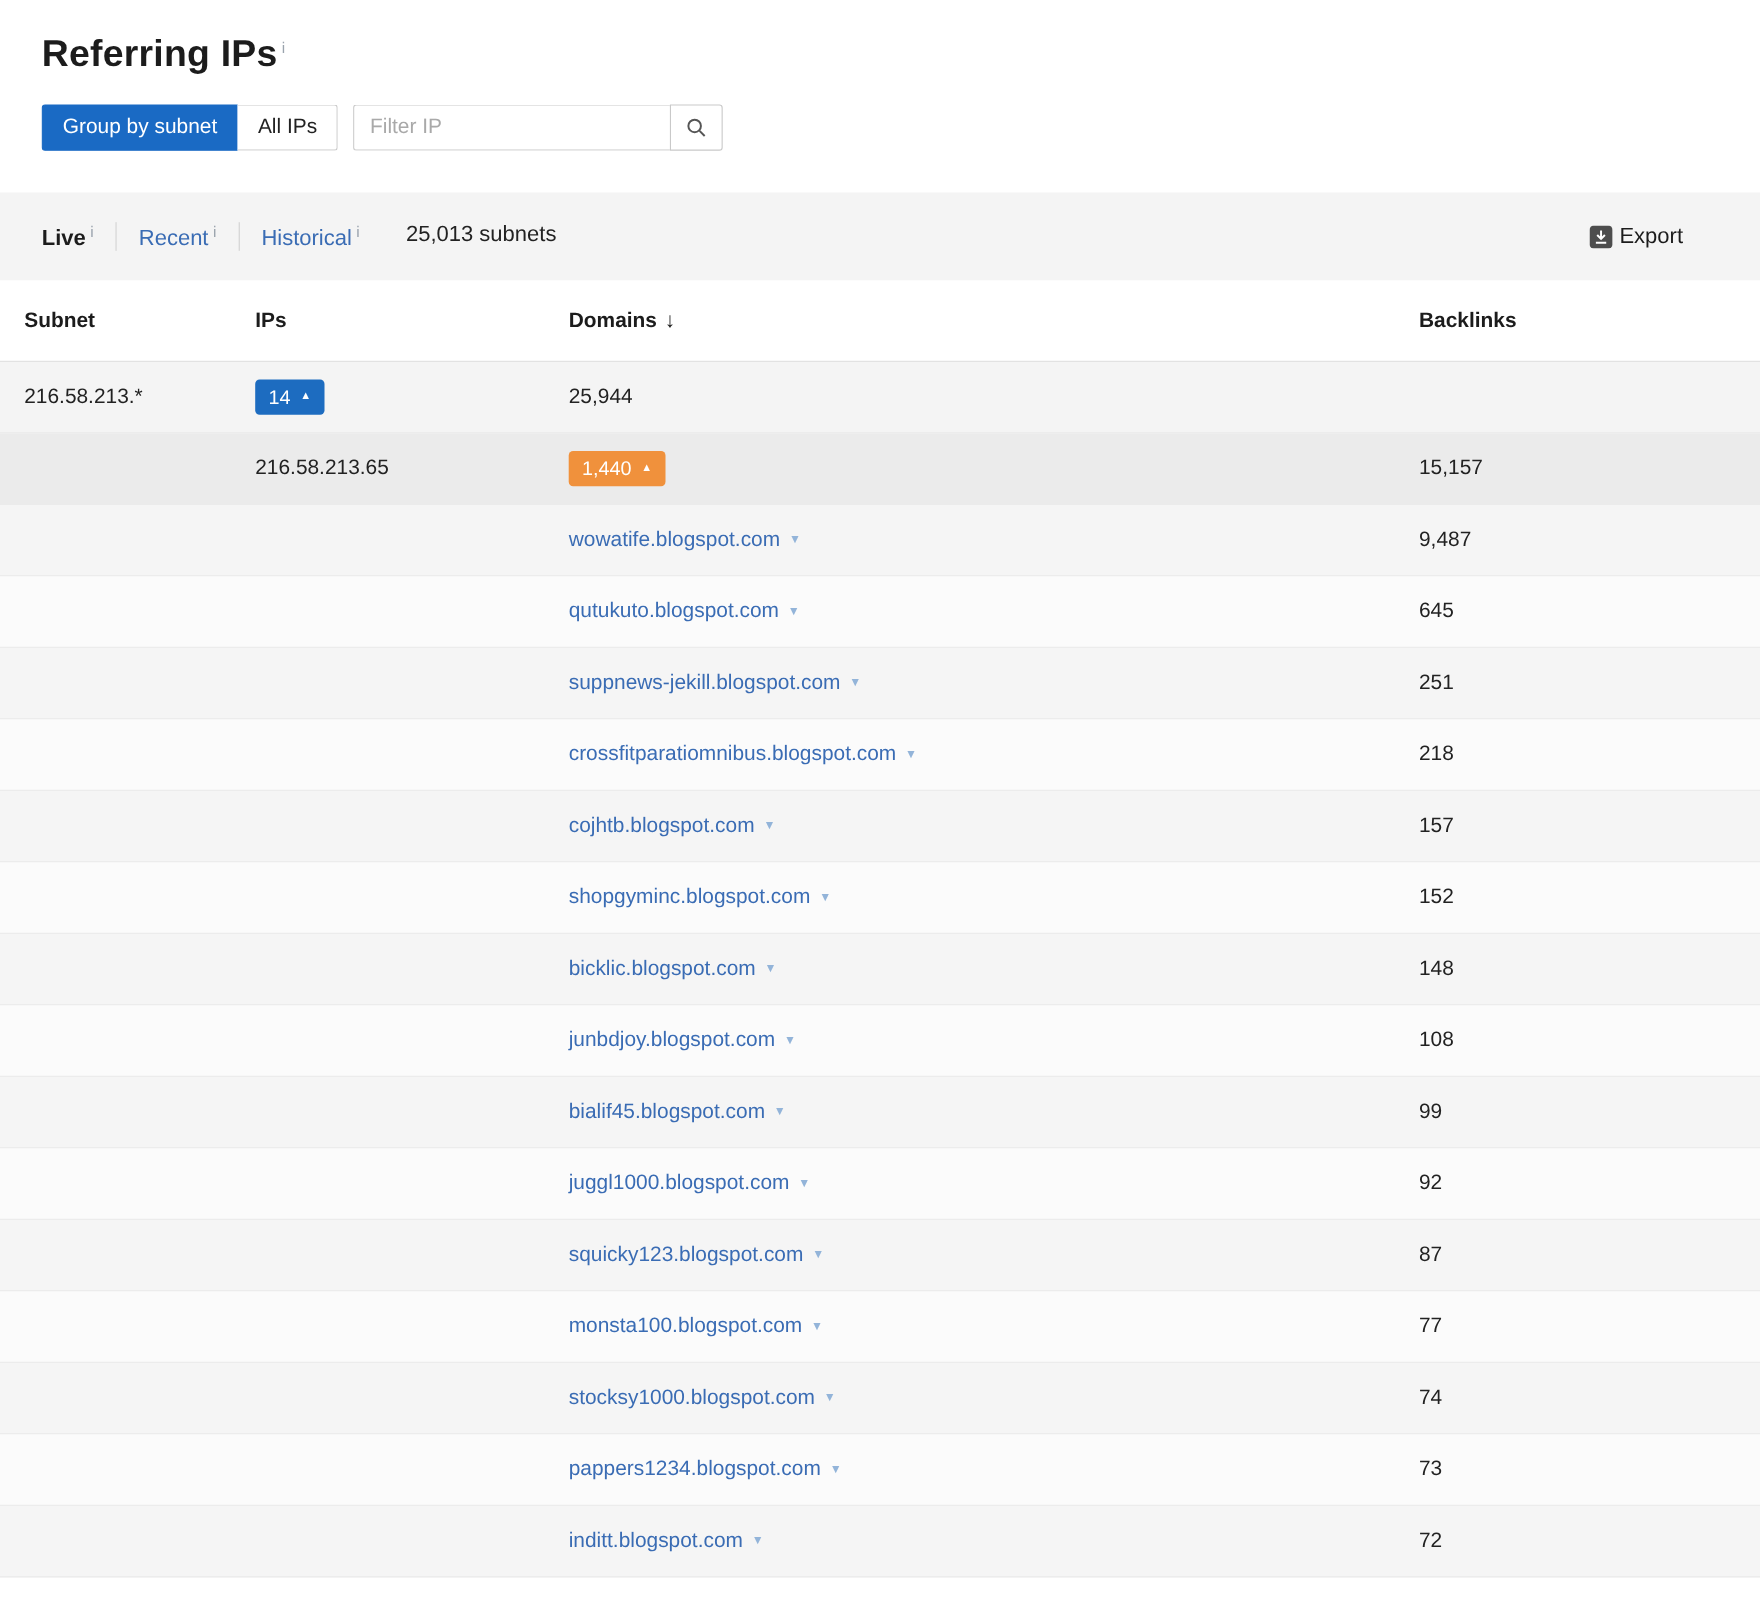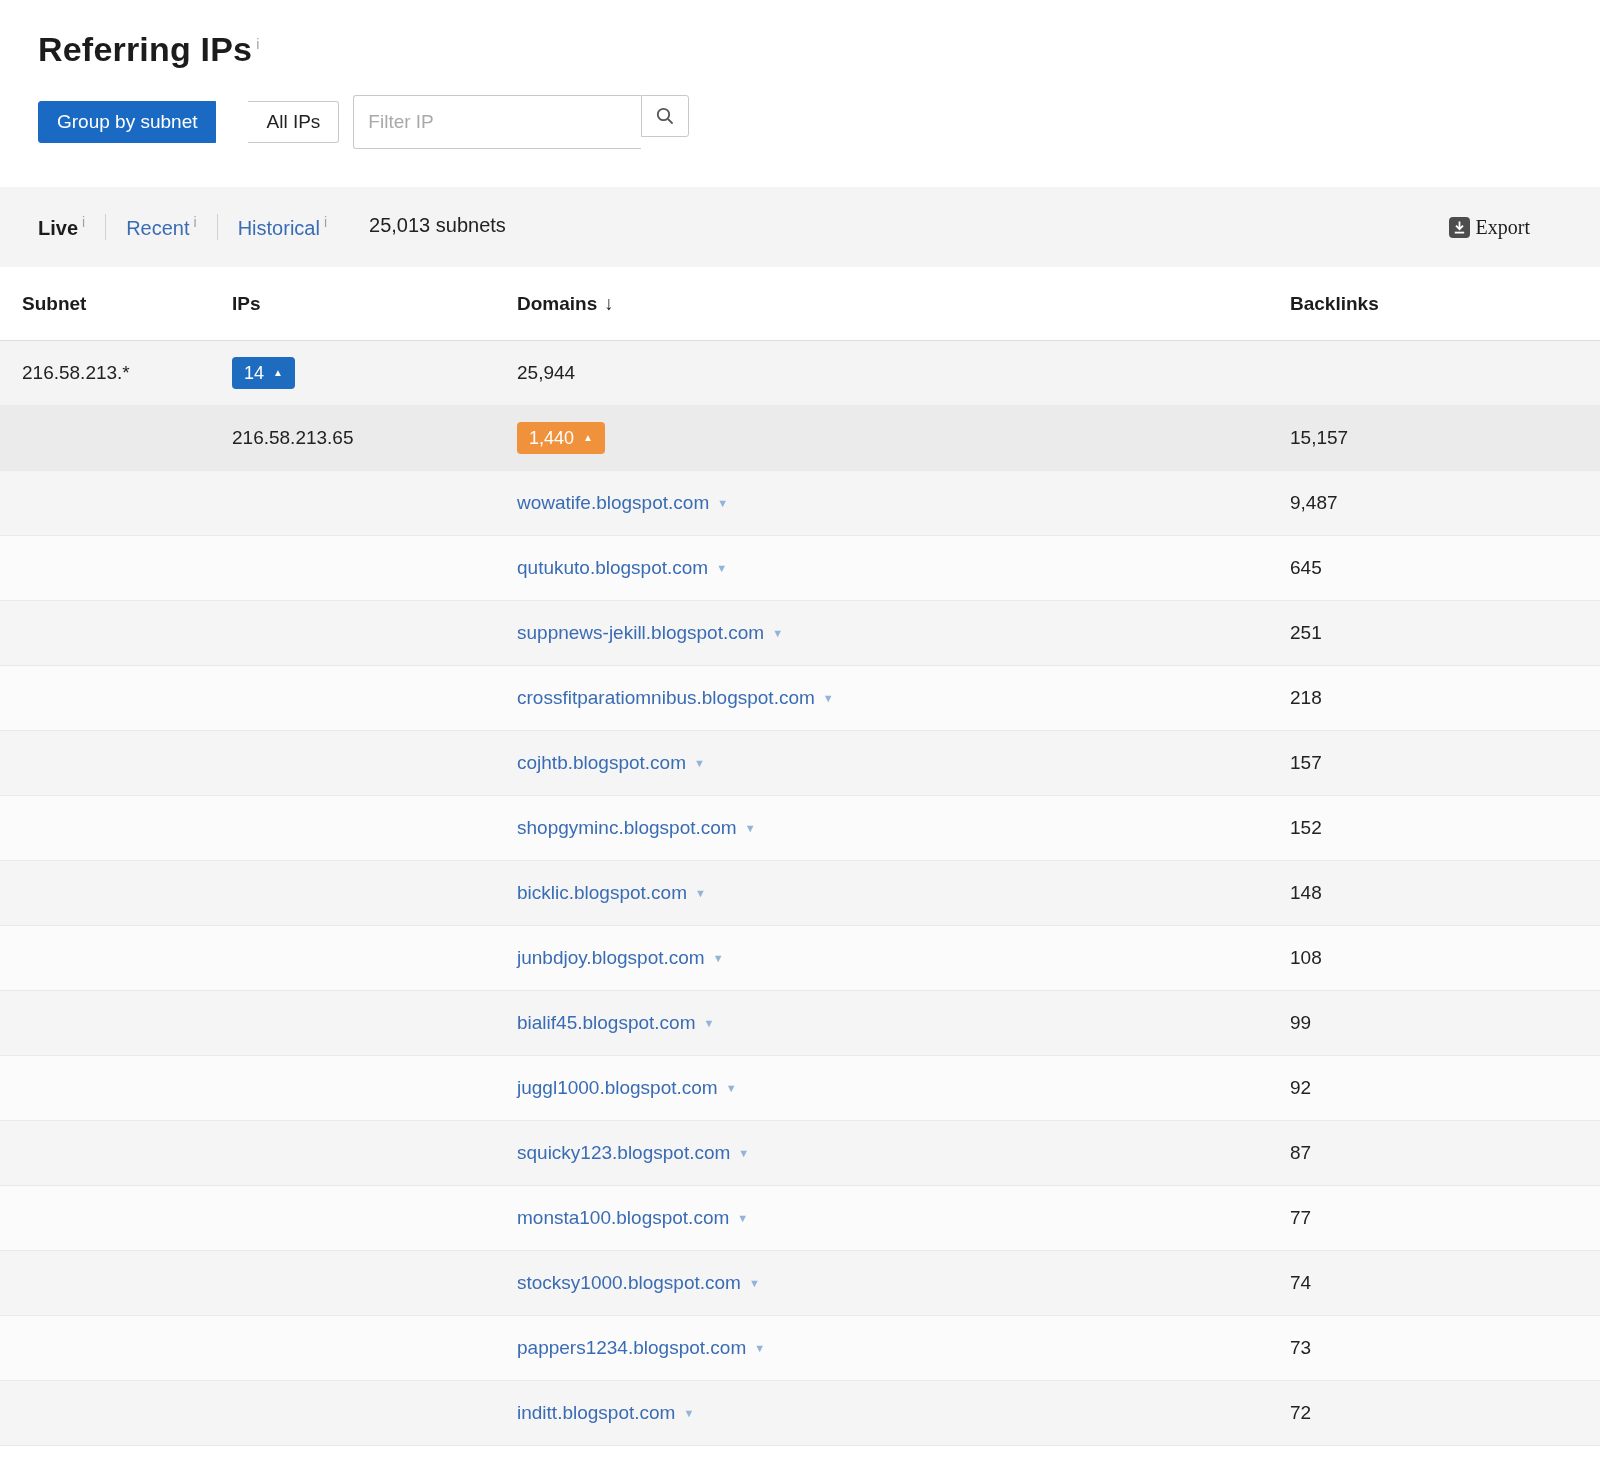--- a/index.html
+++ b/index.html
@@ -33,26 +33,26 @@
     background: #fff;
     color: #222;
     border: 1px solid #c9c9c9;
   }
   .seg.active {
     background: #1a6ac4;
     color: #fff;
     border: 1px solid #1a6ac4;
     border-radius: 3px 0 0 3px;
   }
-  .seg.inactive { border-left: none; border-radius: 0 3px 3px 0; margin-left: 32px; }
+  .seg.inactive { border-left: none; border-radius: 0 3px 3px 0; }
   .filter { display: flex; margin-left: 14px; }
   .filter input {
     font-family: inherit;
     width: 288px;
-    height: 54px;
+    height: 42px;
     border: 1px solid #c9c9c9;
     border-right: none;
     border-radius: 3px 0 0 3px;
     padding: 0 14px;
     font-size: 19px;
     color: #0c4a6e;
     outline: none;
   }
   .filter input::placeholder { color: #a9a9a9; }
   .search-btn {
@@ -76,21 +76,21 @@
     justify-content: space-between;
     padding: 0 70px 0 38px;
   }
   .toolbar-left { display: flex; align-items: flex-start; font-size: 20px; }
   .tab { cursor: pointer; }
   .tab.active { font-weight: bold; color: #1c1c1c; }
   .tab.link { color: #3a6cb4; }
   .vdiv { width: 1px; height: 26px; background: #d2d2d2; margin: 0 20px; }
   .count { margin-left: 42px; color: #222; }
   .export-btn {
-    font-family: Liberation Serif, serif;
+    font-family: Liberation Sans, sans-serif;
     display: flex;
     align-items: center;
     gap: 6px;
     background: none;
     border: none;
     font-size: 20px;
     color: #1c1c1c;
     cursor: pointer;
   }
 

